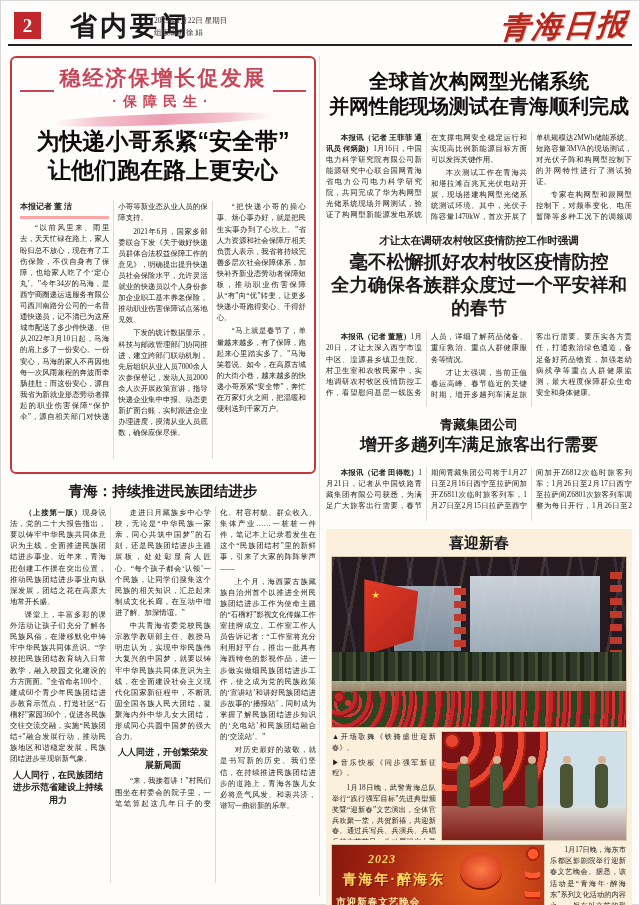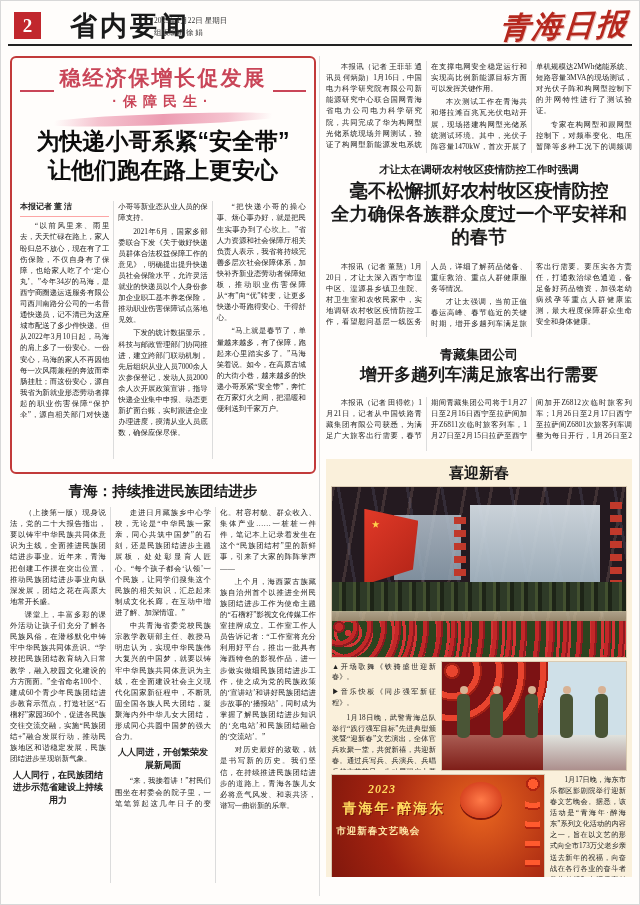--- a/index.html
+++ b/index.html
@@ -16,21 +16,21 @@
   .dateblock{position:absolute;left:146px;top:5px;font-size:7.5px;line-height:1.6;color:#333;}
   .masthead{position:absolute;right:4px;top:-4px;font-size:30px;font-weight:bold;font-style:italic;
             color:#b5271d;letter-spacing:2px;transform:skewX(-6deg) rotate(-2deg);
             text-shadow:1px 1px 0 rgba(181,39,29,.35);}
   .hdr-rule{position:absolute;left:8px;top:44px;width:624px;height:0;border-top:2.5px solid #222;}
   .v-divider{position:absolute;left:319px;top:56px;width:0;height:840px;border-left:1px solid #ddd;}
   
   .cols{column-count:3;column-gap:9px;column-rule:1px solid #dcdcdc;overflow:hidden;
         font-size:7.4px;line-height:1.5;text-align:justify;color:#222;}
   .cols p{margin:0 0 2px 0;text-indent:2em;}
-  .byline-block{font-size:8px;font-weight:bold;border-bottom:1px solid #fca5a5;
+  .byline-block{font-size:8px;font-weight:bold;border-bottom:3px solid #fca5a5;
                 padding-bottom:3px;margin-bottom:3px;text-indent:0;}
   .subhead{font-size:9px;font-weight:bold;text-align:center;margin:4px 2px;line-height:1.4;
            font-family:"Liberation Sans",sans-serif;}
   
   .col-left{position:absolute;left:10px;top:56px;width:306px;}
   .boxed{border:2px solid #c23a3a;border-radius:6px;height:418px;padding:6px 8px;box-sizing:border-box;overflow:hidden;}
   .banner-row{display:flex;align-items:flex-end;gap:6px;}
   .banner-row .bline{flex:1;height:0;border-top:2px solid #c94558;}
   .banner-l1{font-size:21px;font-weight:bold;color:#c94558;letter-spacing:2px;white-space:nowrap;
              font-family:"Liberation Sans",sans-serif;}
@@ -116,21 +116,21 @@
      background:radial-gradient(#ff7a48,#c92f12);box-shadow:0 2px 0 #7c160c;}
   .ph3-year{position:absolute;left:17%;top:6%;color:#ffd95e;font-size:12px;font-weight:bold;
      font-style:italic;letter-spacing:1px;}
   .ph3-line1{position:absolute;left:5%;top:22%;color:#ffd95e;font-size:14px;font-weight:bold;
      letter-spacing:2px;text-shadow:1px 1px 0 #7c160c;font-family:"Liberation Sans",sans-serif;}
   .ph3-line2{position:absolute;left:2%;top:43%;color:#ffe9a8;font-size:9.5px;font-weight:bold;
      letter-spacing:1px;font-family:"Liberation Sans",sans-serif;}
   .fest-bot-text{width:76px;flex:0 0 76px;font-size:7.2px;line-height:1.55;text-align:justify;
      overflow:hidden;color:#222;}
   .fest-bot-text p{margin:0;text-indent:2em;}
-  b{font-weight:normal;}
+  b{font-weight:bold;}
 </style>
 </head>
 <body>
 
 <div class="page">
 
   <div class="hdr">
     <div class="pagenum">2</div>
     <div class="section-title">省内要闻</div>
     <div class="dateblock">
@@ -177,20 +177,24 @@
         <p>“来，我接着讲！”村民们围坐在村委会的院子里，一笔笔算起这几年日子的变化。村容村貌、群众收入、集体产业……一桩桩一件件，笔记本上记录着发生在这个“民族团结村”里的新鲜事，引来了大家的阵阵掌声——</p>
         <p>上个月，海西蒙古族藏族自治州首个以推进全州民族团结进步工作为使命主题的“石榴籽”影视文化传媒工作室挂牌成立。工作室工作人员告诉记者：“工作室将充分利用好平台，推出一批具有海西特色的影视作品，进一步做实做细民族团结进步工作，使之成为党的民族政策的‘宣讲站’和讲好民族团结进步故事的‘播报站’，同时成为掌握了解民族团结进步知识的‘充电站’和民族团结融合的‘交流站’。”</p>
         <p>对历史最好的致敬，就是书写新的历史。我们坚信，在持续推进民族团结进步的道路上，青海各族儿女必将意气风发、和衷共济，谱写一曲崭新的乐章。</p>
       </div>
     </section>
   </div>
 
   <div class="col-right">
 
     <article>
+      <h1 class="art-head">
+        <span>全球首次构网型光储系统</span><br>
+        <span>并网性能现场测试在青海顺利完成</span>
+      </h1>
       <div class="cols art-body">
         <p><b>本报讯（记者 王菲菲 通讯员 何炳勋）</b><span>1月16日，中国电力科学研究院有限公司新能源研究中心联合国网青海省电力公司电力科学研究院，共同完成了华为构网型光储系统现场并网测试，验证了构网型新能源发电系统在支撑电网安全稳定运行和实现高比例新能源目标方面可以发挥关键作用。</span></p>
         <p>本次测试工作在青海共和塔拉滩百兆瓦光伏电站开展，现场搭建构网型光储系统测试环境。其中，光伏子阵容量1470kW，首次开展了单机规模达2MWh储能系统、短路容量3MVA的现场测试，对光伏子阵和构网型控制下的并网特性进行了测试验证。</p>
         <p>专家在构网型和跟网型控制下，对频率变化、电压暂降等多种工况下的调频调压特性进行了测试验证，并对不同特性进行了对比分析，为构网型新能源发电系统规模化推广应用提供了重要技术支撑。</p>
       </div>
     </article>
 
     <article>
       <div class="kicker">才让太在调研农村牧区疫情防控工作时强调</div>
       <h1 class="art2-head">

